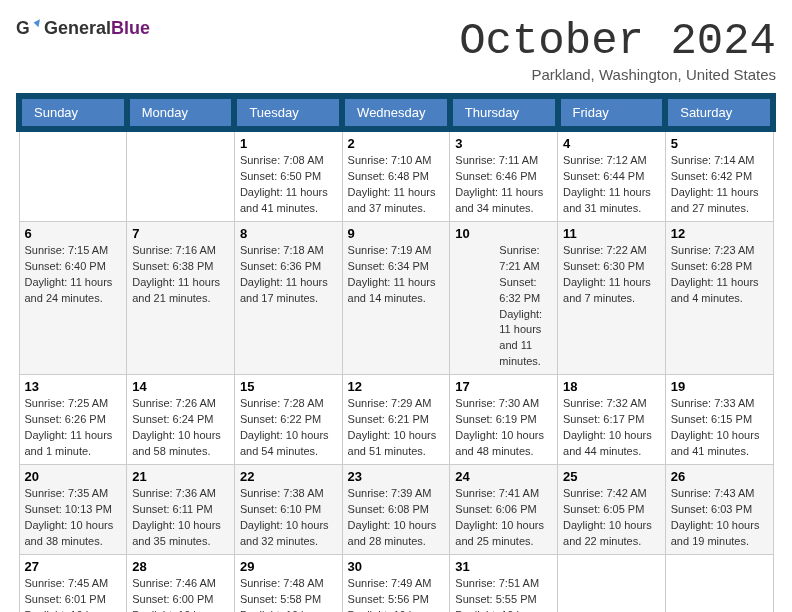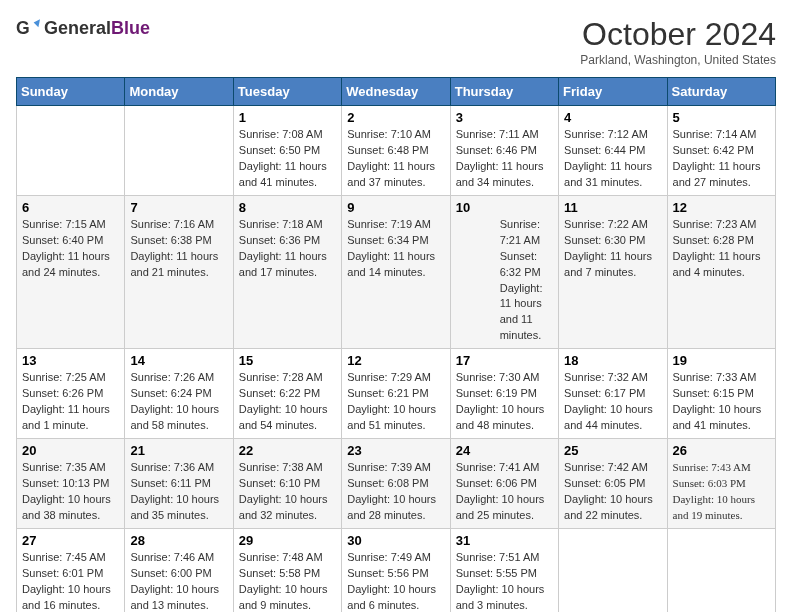--- a/index.html
+++ b/index.html
@@ -32,41 +32,42 @@
       color: #701a75;
     }
     .logo-icon {
       width: 24px;
       height: 24px;
     }
     .title-block {
       text-align: right;
     }
     .month-title {
-      font-size: 32px;
+      font-size: 44px;
       font-weight: normal;
       color: #333;
+      font-family: Liberation Mono, monospace;
     }
     .location-title {
-      font-size: 12px;
+      font-size: 15px;
       color: #555;
     }
     table {
       width: 100%;
       border-collapse: collapse;
       font-size: 11px;
     }
     thead tr th {
       background-color: #4a7fc1;
       color: #fff;
-      padding: 6px 4px;
+      padding: 6px 12px;
       text-align: left;
       font-size: 13px;
-      font-weight: bold;
-      border: 1px solid #0c4a6e;
+      font-weight: normal;
+      border: 6px solid #0c4a6e;
     }
     tbody tr td {
       border: 1px solid #ccc;
       vertical-align: top;
       padding: 4px 5px;
       width: 107px;
       min-height: 80px;
       height: 80px;
       background: #fff;
     }
@@ -273,21 +274,21 @@
 Daylight: 10 hours and 25 minutes.</div>
         </td>
         <td>
           <span class="day-num">25</span>
           <div class="day-info" style="white-space: pre-line;">Sunrise: 7:42 AM
 Sunset: 6:05 PM
 Daylight: 10 hours and 22 minutes.</div>
         </td>
         <td>
           <span class="day-num">26</span>
-          <div class="day-info" style="white-space: pre-line; font-family: Liberation Serif, serif;">Sunrise: 7:43 AM
+          <div class="day-info" style="white-space: pre-line;">Sunrise: 7:43 AM
 Sunset: 6:03 PM
 Daylight: 10 hours and 19 minutes.</div>
         </td>
       </tr>
       <tr>
         <td>
           <span class="day-num">27</span>
           <div class="day-info" style="white-space: pre-line;">Sunrise: 7:45 AM
 Sunset: 6:01 PM
 Daylight: 10 hours and 16 minutes.</div>

